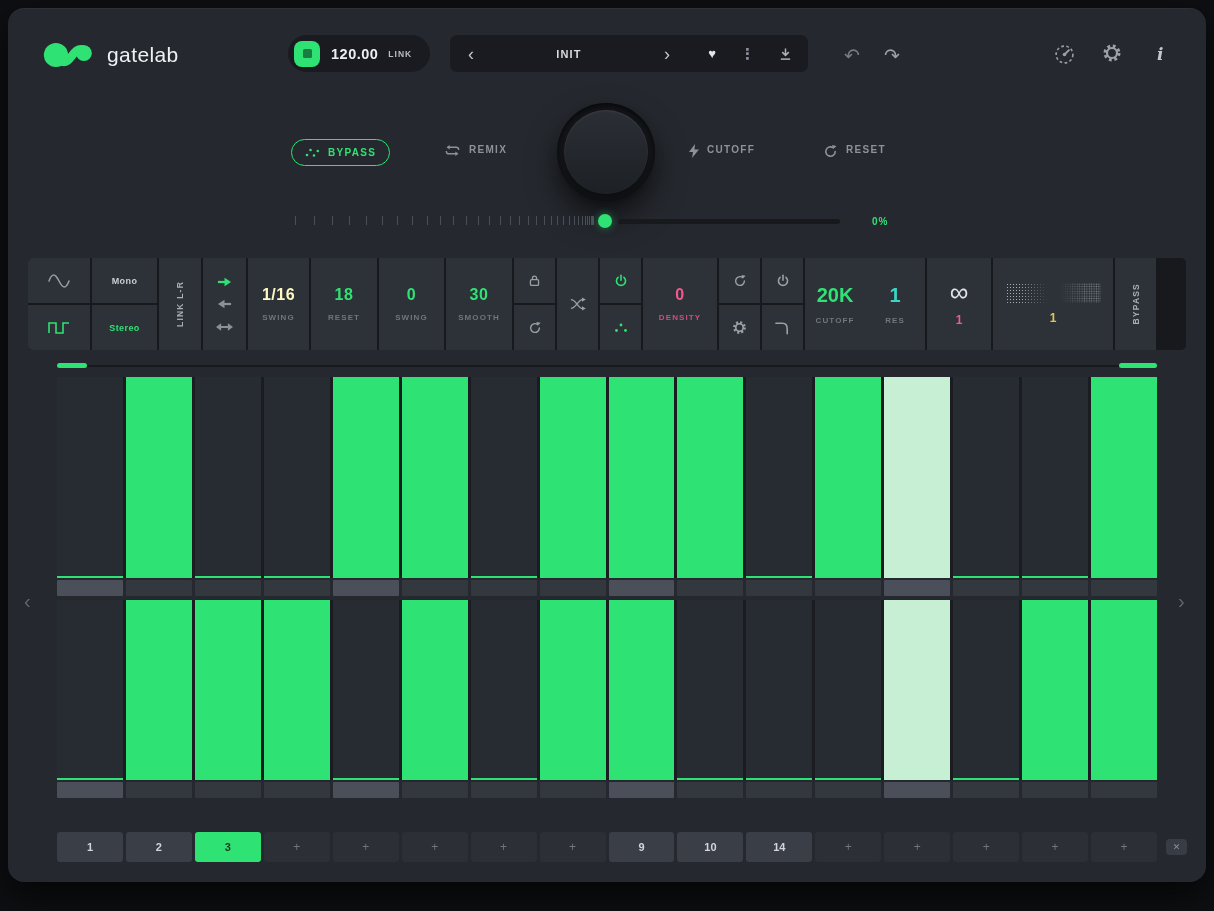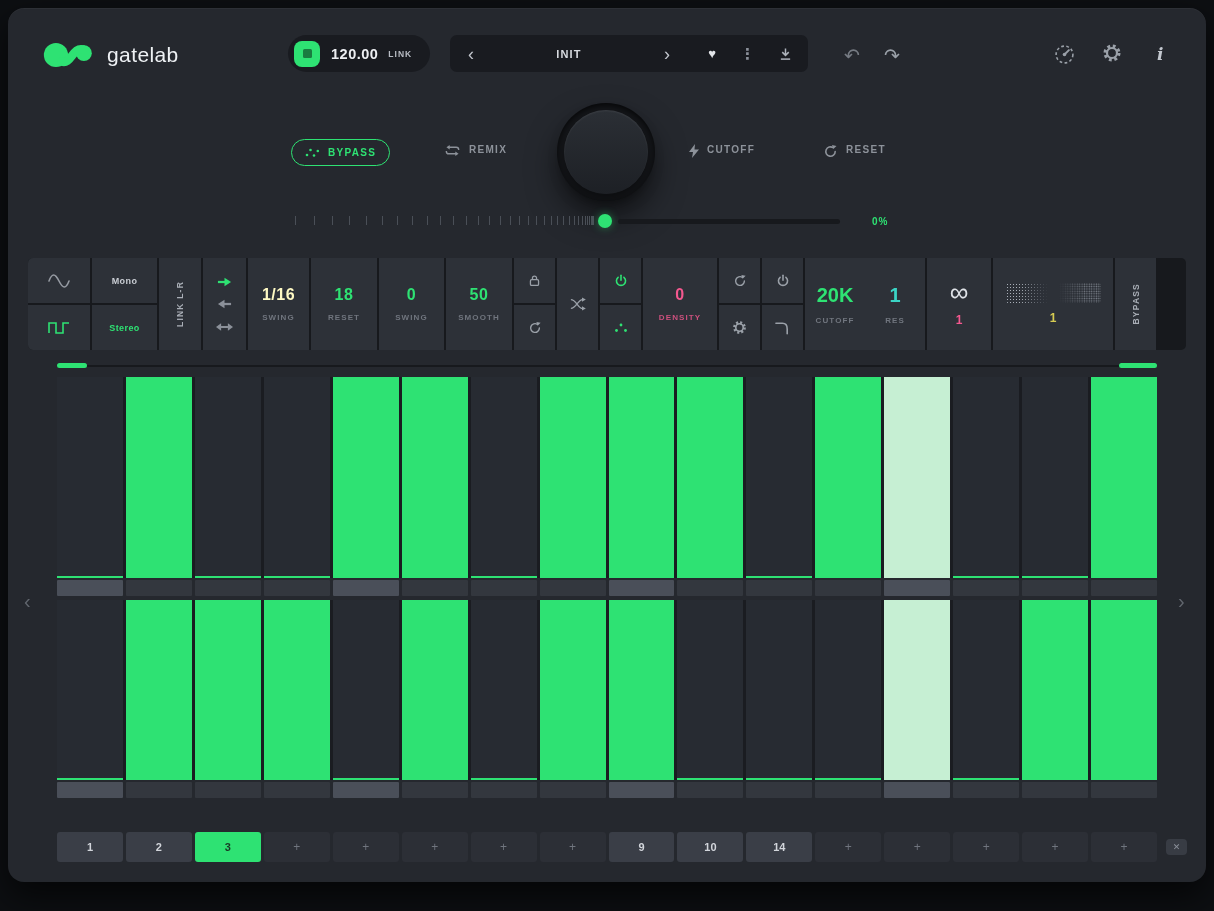--- a/index.html
+++ b/index.html
@@ -306,21 +306,21 @@
     </div>
     <div class="cell param w66">
       <div class="val green">18</div>
       <div class="lab">RESET</div>
     </div>
     <div class="cell param w65">
       <div class="val green">0</div>
       <div class="lab">SWING</div>
     </div>
     <div class="cell param w66">
-      <div class="val green">50</div>
+      <div class="val green">30</div>
       <div class="lab">SMOOTH</div>
     </div>
 
     <div class="cell split w41">
       <div class="half">
         <svg width="13" height="13" viewBox="0 0 16 16">
           <rect x="3" y="7" width="10" height="7" rx="1.5" fill="none" stroke="#9aa0a8" stroke-width="1.6"></rect>
           <path d="M5.5 7 V5 a2.5 2.5 0 0 1 5 0 V7" fill="none" stroke="#9aa0a8" stroke-width="1.6"></path>
         </svg>
       </div>

